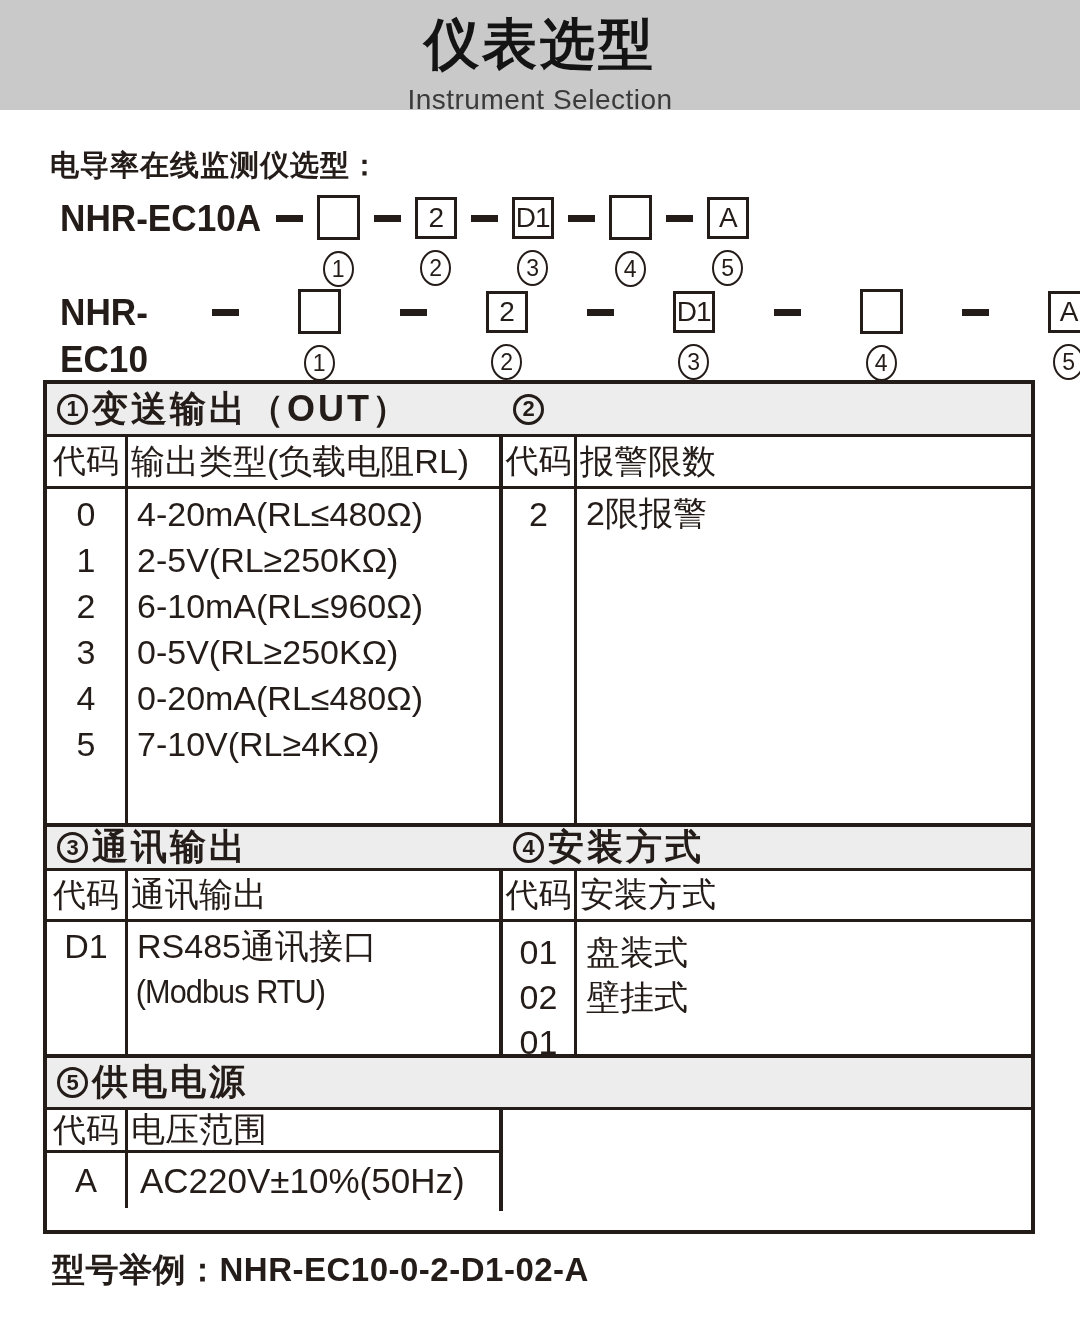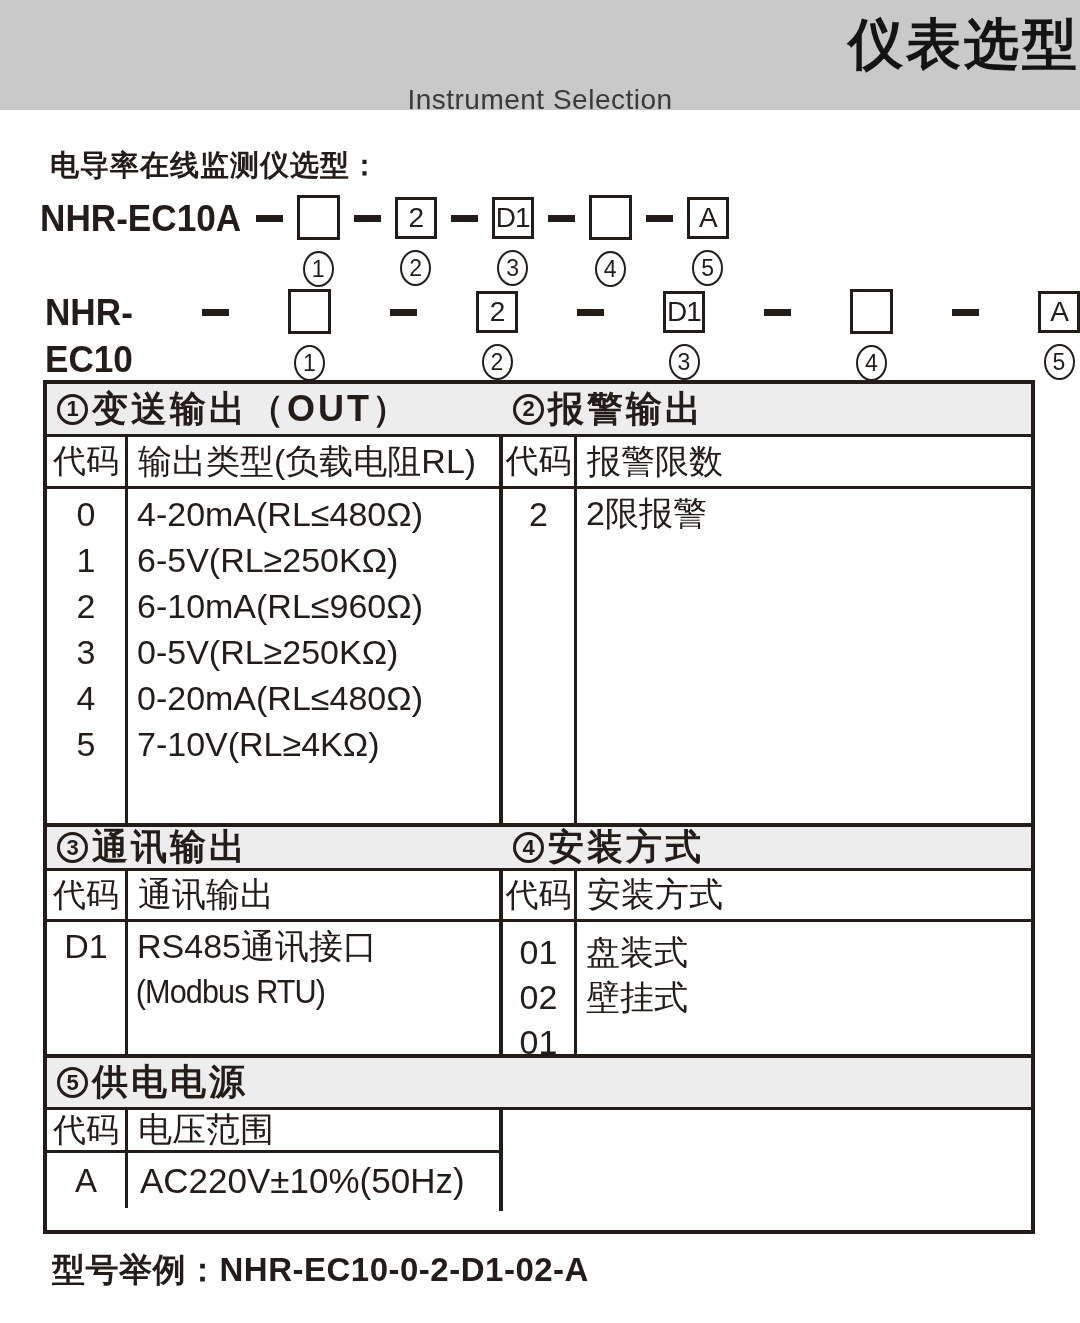--- a/index.html
+++ b/index.html
@@ -2,28 +2,28 @@
 <html><head>
 <meta charset="utf-8">
 <style>
   * { margin:0; padding:0; box-sizing:border-box; }
   html,body { background:#ffffff; }
   body { font-family:"Liberation Sans","DejaVu Sans",sans-serif; color:#241c18; }
   .page { position:relative; width:1080px; height:1323px; background:#ffffff; overflow:hidden; }
 
   
   .banner { position:absolute; left:0; top:0; width:1080px; height:110px; background:#c9c9c9; text-align:center; }
-  .banner-title { padding-top:8px; font-size:55px; font-weight:bold; color:#141414; letter-spacing:3px;text-align:right; }
+  .banner-title { padding-top:8px; font-size:55px; font-weight:bold; color:#141414; letter-spacing:3px; }
   .banner-subtitle { margin-top:2px; font-size:28px; color:#3a3a3a; letter-spacing:0.5px; }
 
   
   .intro { position:absolute; left:50px; top:146px; font-size:29px; font-weight:bold; letter-spacing:1px; }
 
   
-  .model-line { position:absolute; left:40px; display:flex; align-items:flex-start;text-align:center; }
+  .model-line { position:absolute; left:60px; display:flex; align-items:flex-start;text-align:center; }
   .model-line-1 { top:195px; }
   .model-line-2 { top:289px;gap:45px; }
   .model-name { font-size:37px; font-weight:bold; letter-spacing:0px; line-height:47px; transform:scaleX(0.95); transform-origin:left; }
   .dash { width:27px; height:7px; background:#241c18; margin:20px 14px 0 14px; flex:none; }
   .dash-first1 { margin-left:4px; }
   .slot { display:flex; flex-direction:column; align-items:center; flex:none; }
   .code-box { width:43px; height:45px; border:3px solid #241c18; font-size:28px; font-weight:500;
               display:flex; align-items:center; justify-content:center; letter-spacing:-1px; background:#fff; }
   .code-box.filled { width:42px; height:42px; margin-top:2px; }
   .circ-num { margin-top:11px; width:31px; height:36px; border:2px solid #241c18; border-radius:50%;
@@ -40,21 +40,21 @@
 
   .sec-hdr { background:#ededed; height:53px; align-items:center; }
   .sec-hdr .half-l, .sec-hdr .half-r { align-items:center; height:100%; }
   .sec-title { display:flex; align-items:center; padding-left:10px; font-size:36px; font-weight:bold; letter-spacing:3px; }
   .sec-circ { width:31px; height:31px; border:3px solid #241c18; border-radius:50%; font-size:22px; font-weight:bold;
               display:flex; align-items:center; justify-content:center; margin-right:4px; letter-spacing:0; flex:none; }
 
   .sub-hdr { height:52px; }
   .cell-code { width:78px; flex:none; display:flex; align-items:center; justify-content:center; font-size:33px; letter-spacing:0px; }
   .half-r .cell-code { width:71px; }
-  .cell-desc { flex:1; display:flex; align-items:center; padding-left:10px; font-size:34px; }
+  .cell-desc { flex:1; display:flex; align-items:center; padding-left:3px; font-size:34px; }
   .body-cell { display:flex; }
   .trow { display:flex; height:46px; align-items:center; }
   .trow .tcode { width:78px; flex:none; text-align:center; font-size:34px; }
   .trow .tdesc { flex:1; padding-left:12px; font-size:34px; white-space:nowrap; }
   .codecol-line { width:3px; flex:none; background:#241c18; }
   .modbus { font-size:30px; letter-spacing:-1px; transform:scaleX(0.9); transform-origin:left; }
 
   .b12 { height:338px; border-bottom:4px solid #241c18; }
   .hdr34 { height:44px; }
   .sub34 { height:51px; }
@@ -146,21 +146,20 @@
       <div class="half-l">
         <div class="sec-title">
           <span class="sec-circ">1</span>
           <span>变送输出（OUT）</span>
         </div>
       </div>
       <div class="vdiv"></div>
       <div class="half-r">
         <div class="sec-title">
           <span class="sec-circ">2</span>
-          <span>报警输出</span>
         </div>
       </div>
     </div>
 
     <div class="band sub-hdr">
       <div class="half-l">
         <div class="cell-code">代码</div>
         <div class="cdiv"></div>
         <div class="cell-desc">输出类型(负载电阻RL)</div>
       </div>
@@ -185,21 +184,21 @@
         <div style="flex:1;"></div>
       </div>
 
       <div style="position:absolute; width:452px; margin-top:2px;">
         <div class="trow">
             <span class="tcode">0</span>
             <span class="tdesc">4-20mA(RL≤480Ω)</span>
           </div>
         <div class="trow">
             <span class="tcode">1</span>
-            <span class="tdesc">6-5V(RL≥250KΩ)</span>
+            <span class="tdesc">2-5V(RL≥250KΩ)</span>
           </div>
         <div class="trow">
             <span class="tcode">2</span>
             <span class="tdesc">6-10mA(RL≤960Ω)</span>
           </div>
         <div class="trow">
             <span class="tcode">3</span>
             <span class="tdesc">0-5V(RL≥250KΩ)</span>
           </div>
         <div class="trow">

